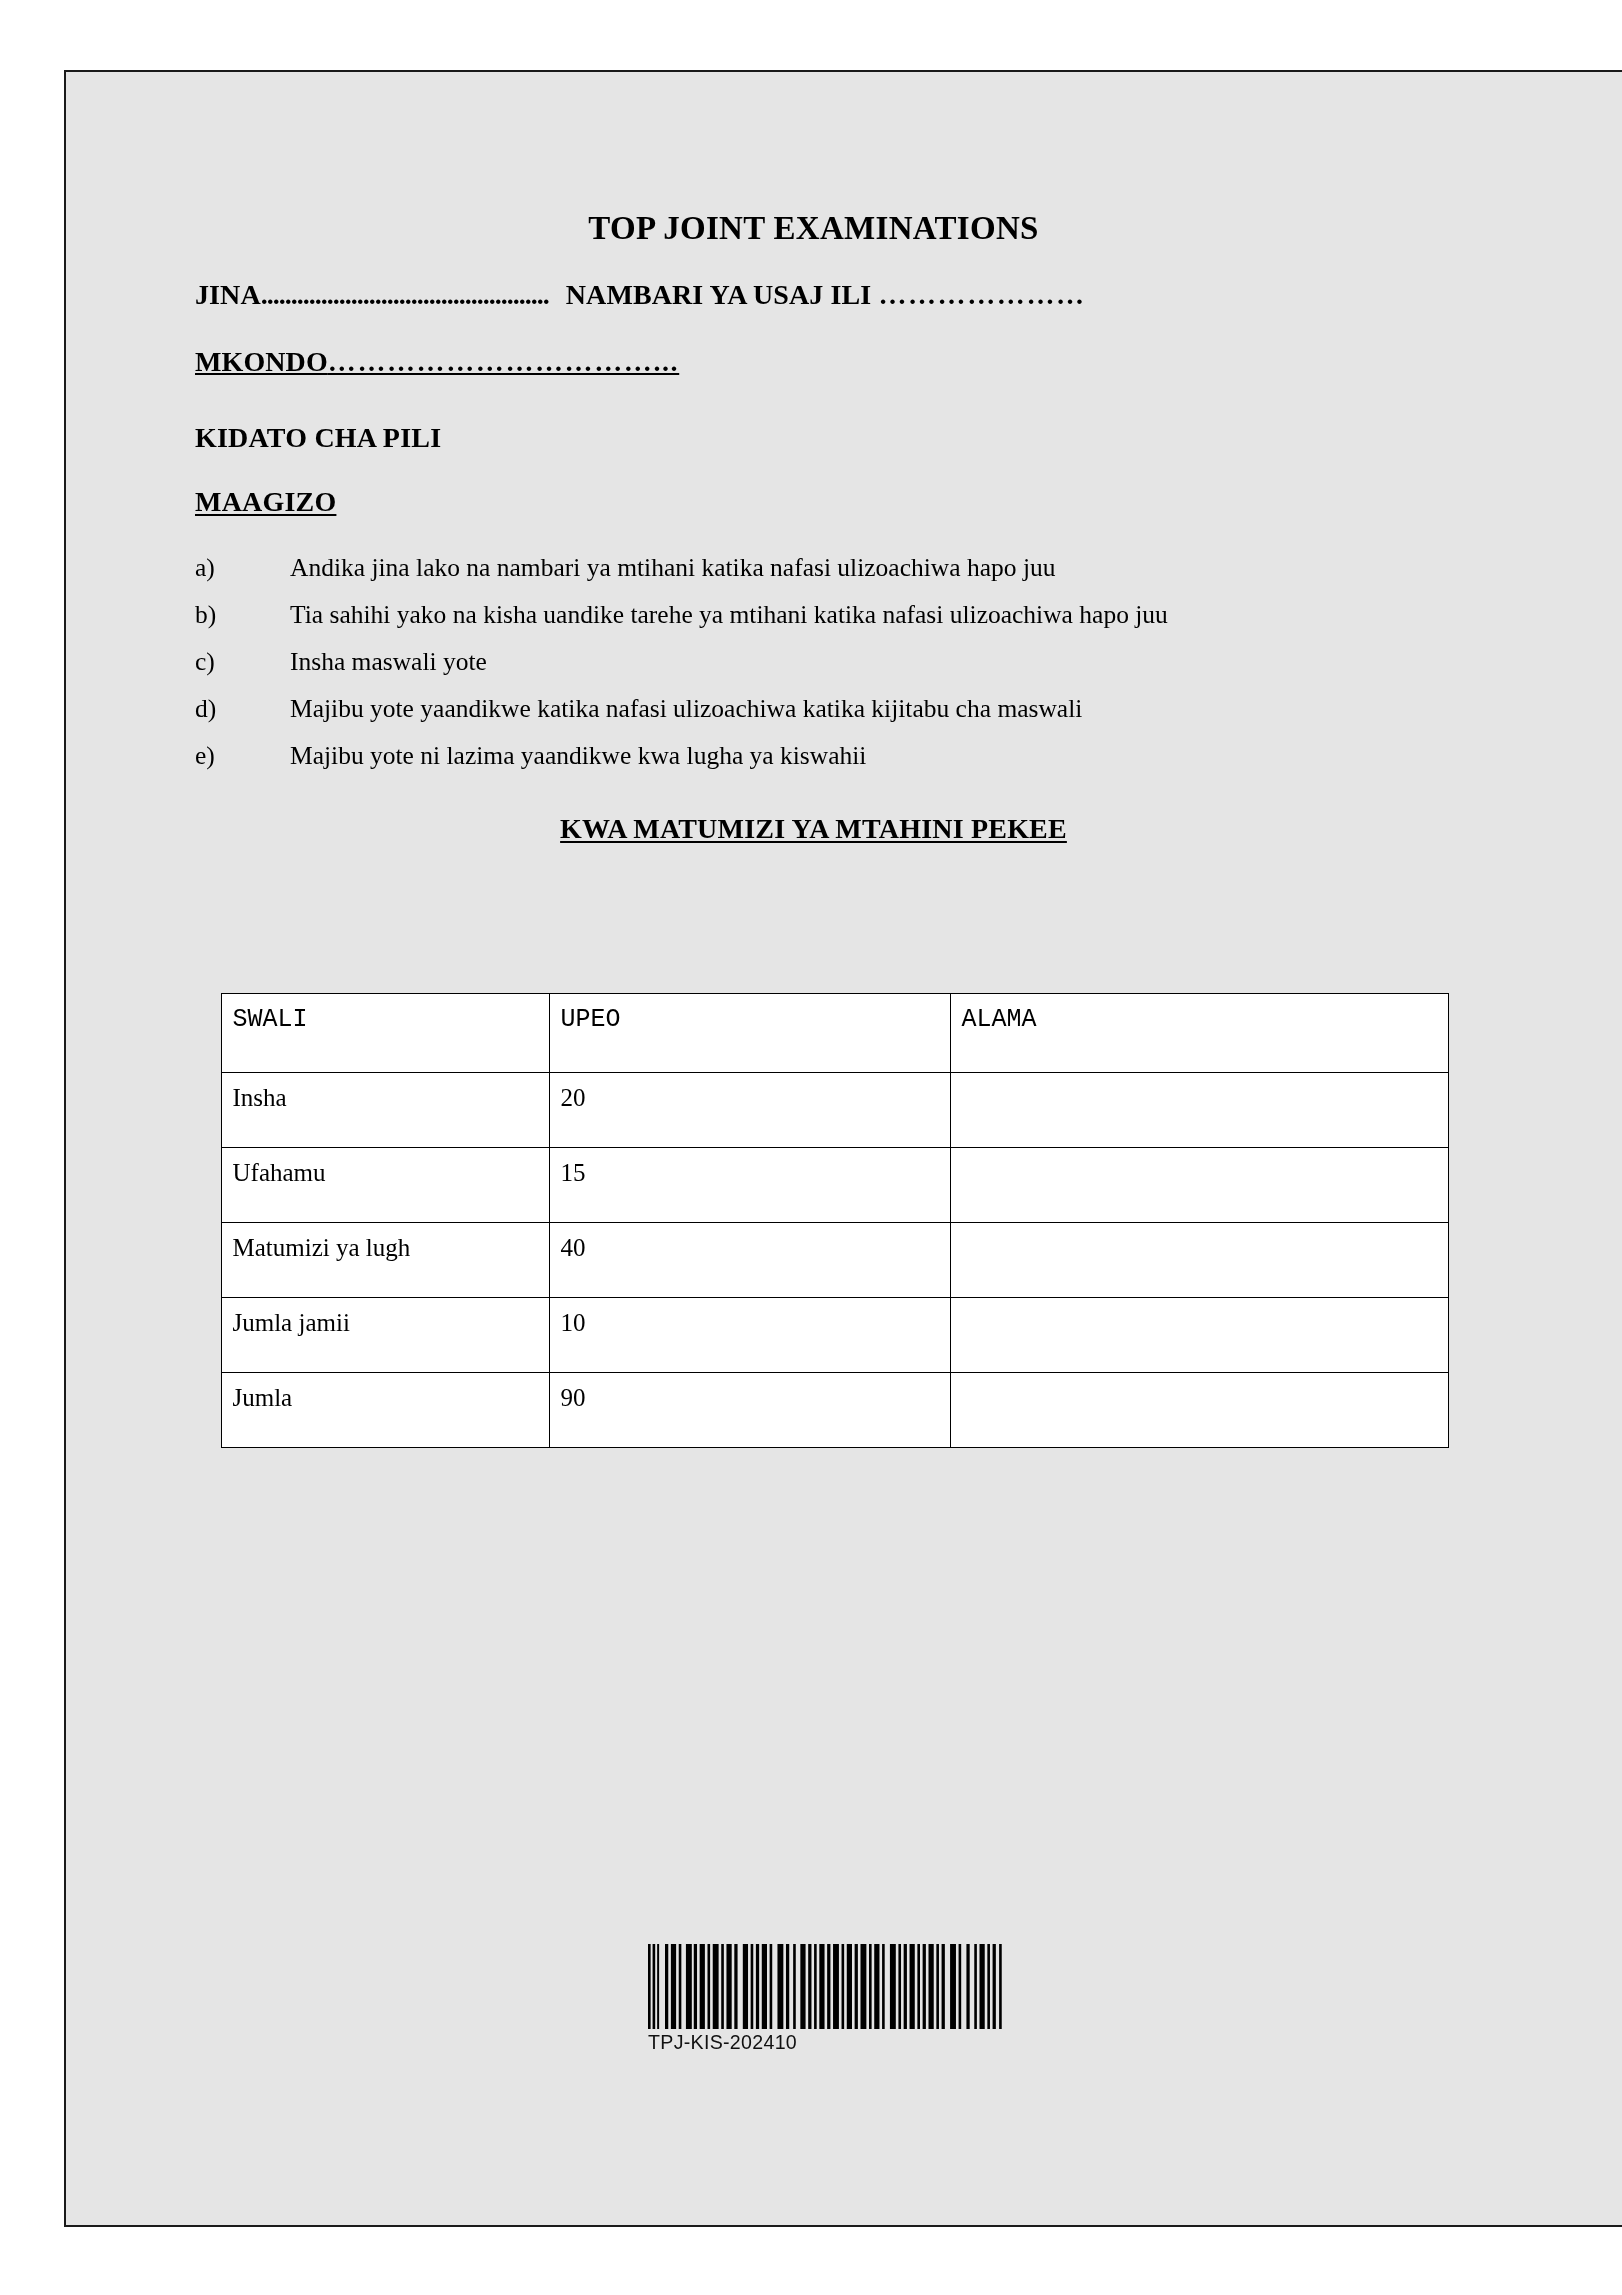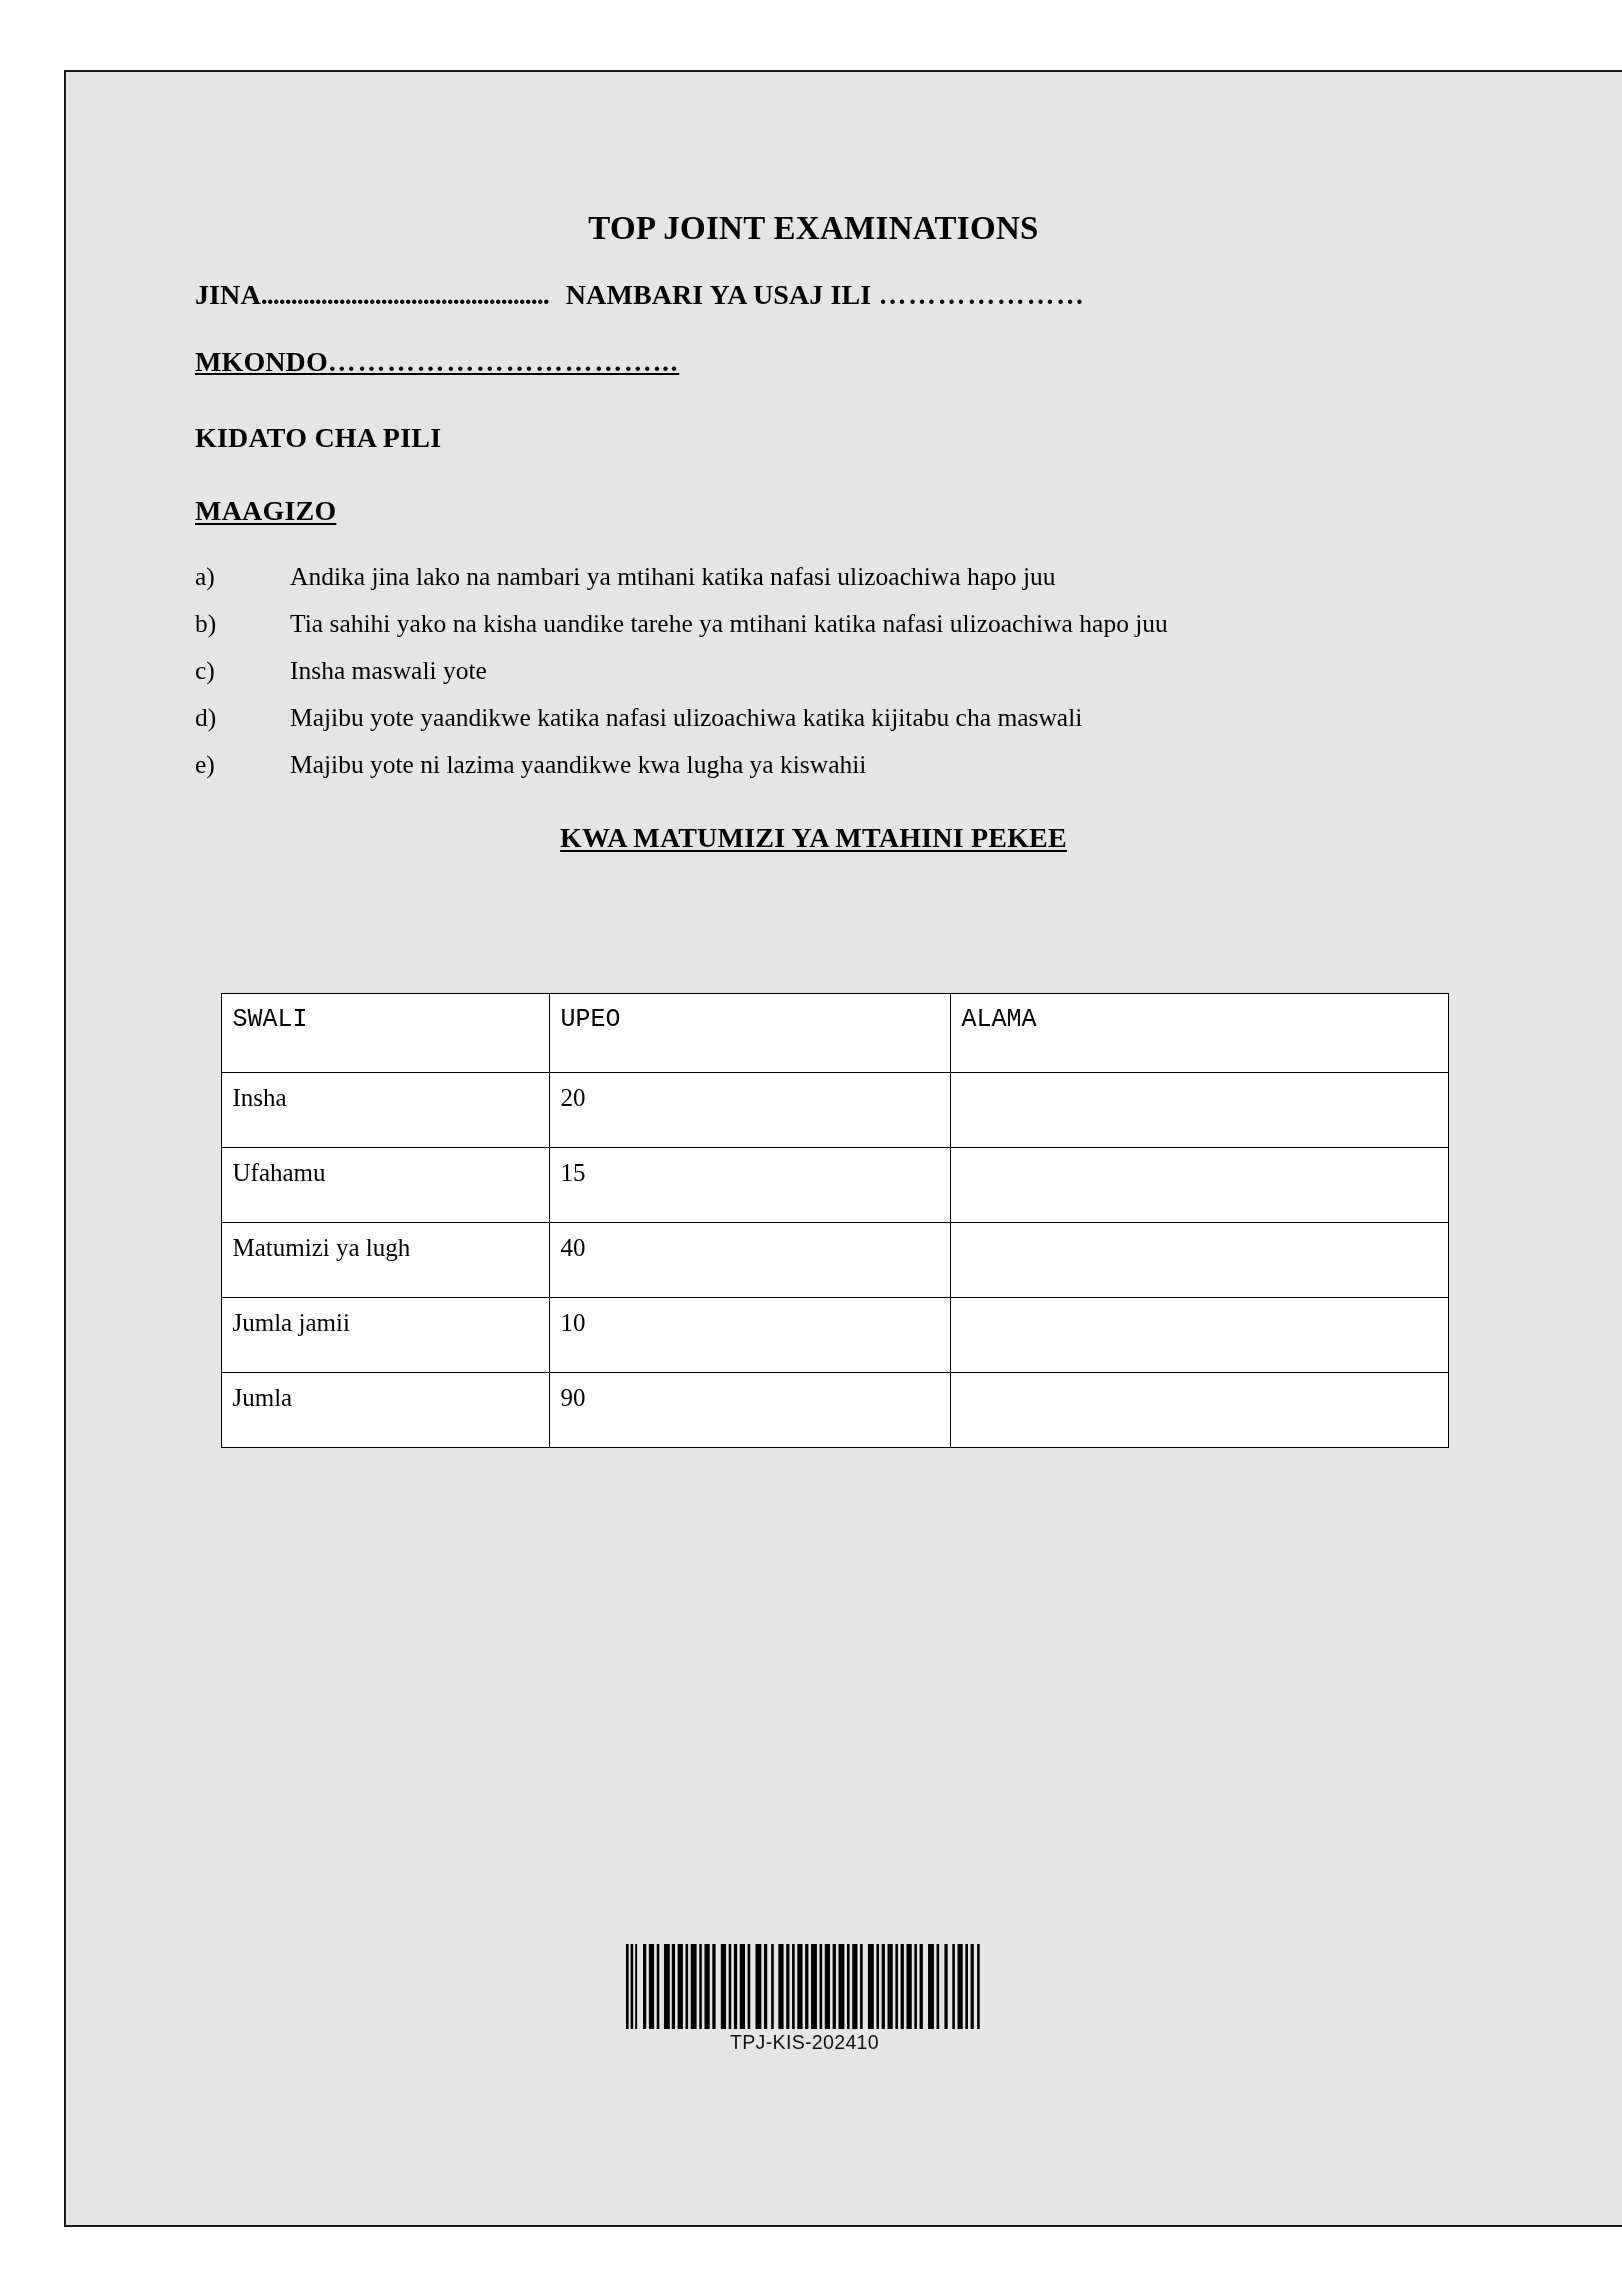--- a/index.html
+++ b/index.html
@@ -68,21 +68,21 @@
     width: 1237px;
     letter-spacing: 0.2px;
   }
 
   
   .section-label {
     font-size: 28px;
     font-weight: bold;
     text-decoration: underline;
     text-underline-offset: 3.3px;
-    margin-top: 41px;
+    margin-top: 32px;
     display: inline-block;
     letter-spacing: 0.2px;
   }
 
   
   .instructions {
     margin-top: 37px;
     list-style: none;
   }
   .instr-row {
@@ -130,24 +130,23 @@
     background: #ffffff;
   }
   .marks-table col.c-swali { width: 328px; }
   .marks-table col.c-upeo  { width: 401px; }
   .marks-table col.c-alama { width: 498px; }
   .marks-table thead td { height: 79px; font-family: Liberation Mono, monospace; }
 
   
   #barcode-block {
     position: absolute;
-    left: 560px;     
+    left: 582px;     
     top: 1872px;
     width: 357px;
-    text-align: center;
   }
   .barcode-bars {
     height: 85px;
     width: 357px;
     display: block;
   }
   .barcode-label {
     font-family: "Liberation Sans", "DejaVu Sans", sans-serif;
     font-size: 19.6px;
     letter-spacing: 0.3px;

